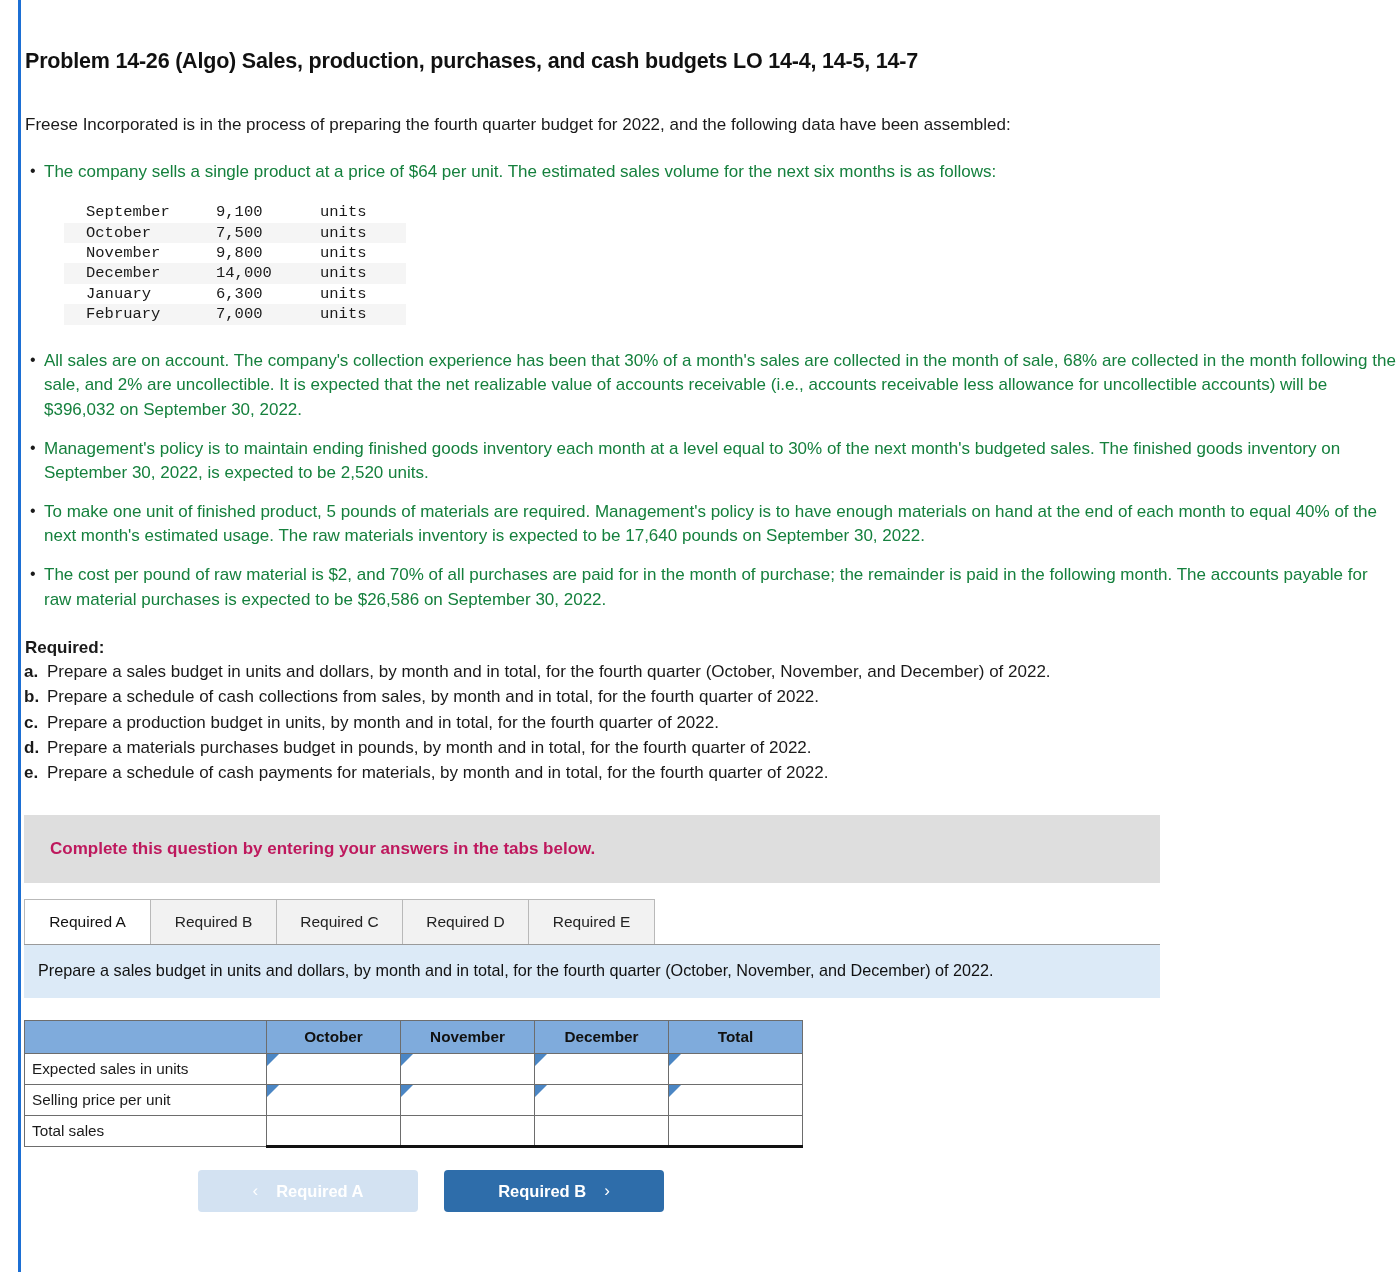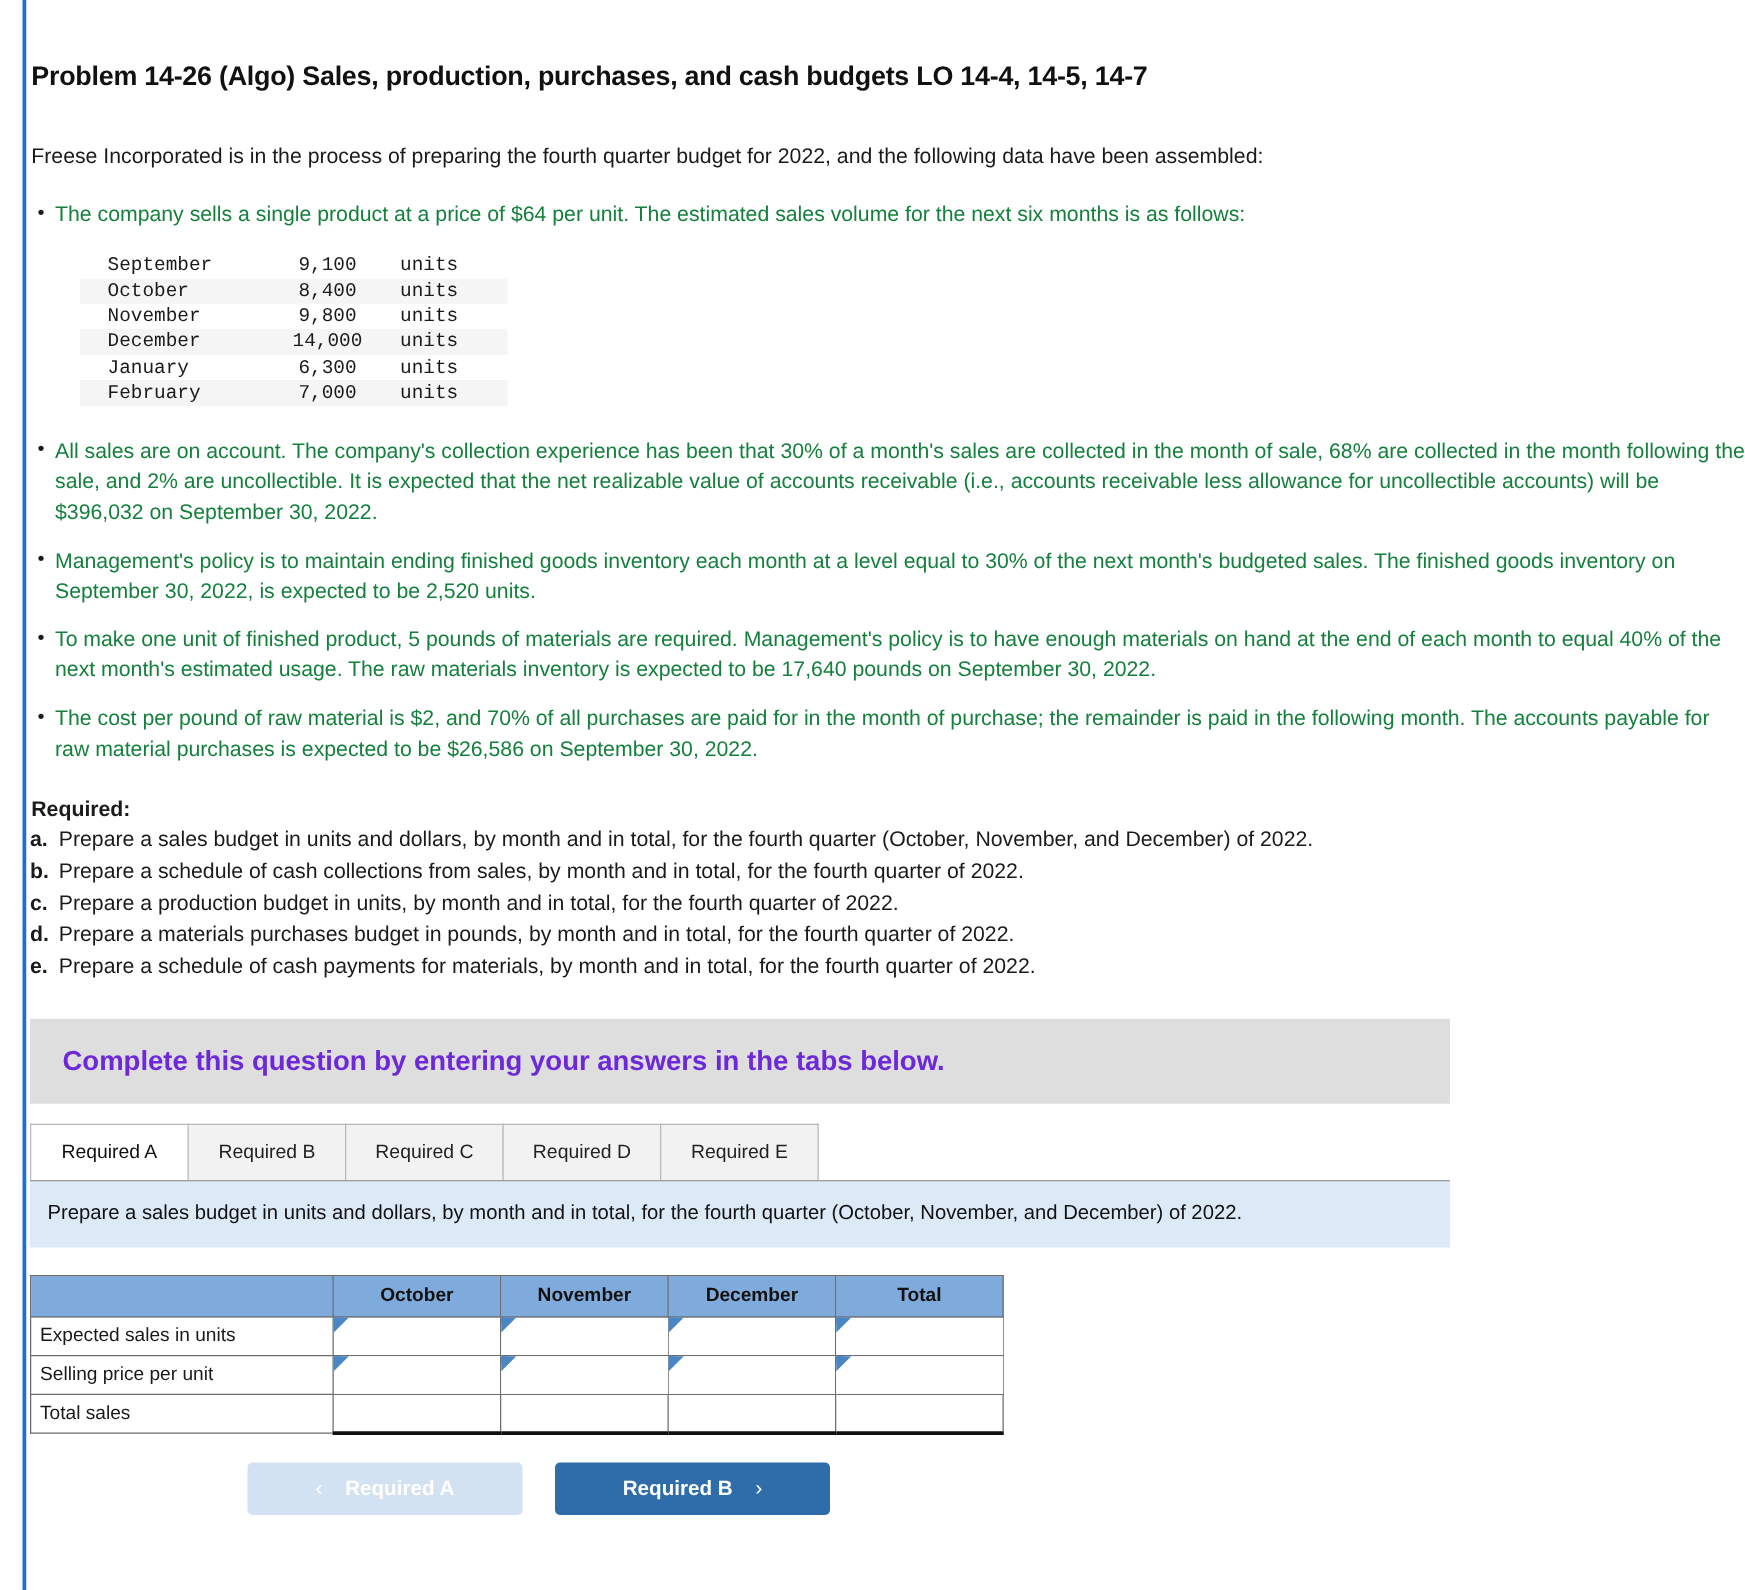--- a/index.html
+++ b/index.html
@@ -82,21 +82,21 @@
     font-family: "Liberation Mono", "DejaVu Sans Mono", monospace;
     font-size: 15.5px;
     line-height: 20.4px;
     margin: 18px 0 0 42px;
     width: 342px;
     border-collapse: collapse;
   }
   .mono-table tr.alt { background: #f5f5f5; }
   .mono-table td { padding: 0; white-space: pre; }
   .mono-table td.m-name { padding-left: 22px; width: 152px; }
-  .mono-table td.m-val  { text-align: center; width: 92px; }
+  .mono-table td.m-val  { text-align: left; width: 92px; }
   .mono-table td.m-unit { padding-left: 12px; }
 
   
   .required-head {
     font-size: 17px;
     font-weight: bold;
     margin: 26px 0 2px 3px;
   }
   ol.required-list {
     list-style: none;
@@ -122,23 +122,23 @@
   .grey-band {
     margin: 30px 0 0 2px;
     width: 1136px;
     height: 68px;
     background: #dedede;
     display: flex;
     align-items: center;
     padding-left: 26px;
   }
   .grey-band .gb-text {
-    font-size: 22px;
-    font-weight: bold;
-    color: #6d28d9;
+    font-size: 17px;
+    font-weight: bold;
+    color: #be185d;
   }
 
   
   .tabstrip {
     position: relative;
     margin: 16px 0 0 2px;
     width: 1136px;
     height: 45px;
     display: flex;
     align-items: flex-end;
@@ -302,21 +302,21 @@
 
     <table class="mono-table">
       <tbody>
         <tr>
           <td class="m-name">September</td>
           <td class="m-val">9,100</td>
           <td class="m-unit">units</td>
         </tr>
         <tr class="alt">
           <td class="m-name">October</td>
-          <td class="m-val">8,400</td>
+          <td class="m-val">7,500</td>
           <td class="m-unit">units</td>
         </tr>
         <tr>
           <td class="m-name">November</td>
           <td class="m-val">9,800</td>
           <td class="m-unit">units</td>
         </tr>
         <tr class="alt">
           <td class="m-name">December</td>
           <td class="m-val">14,000</td>

